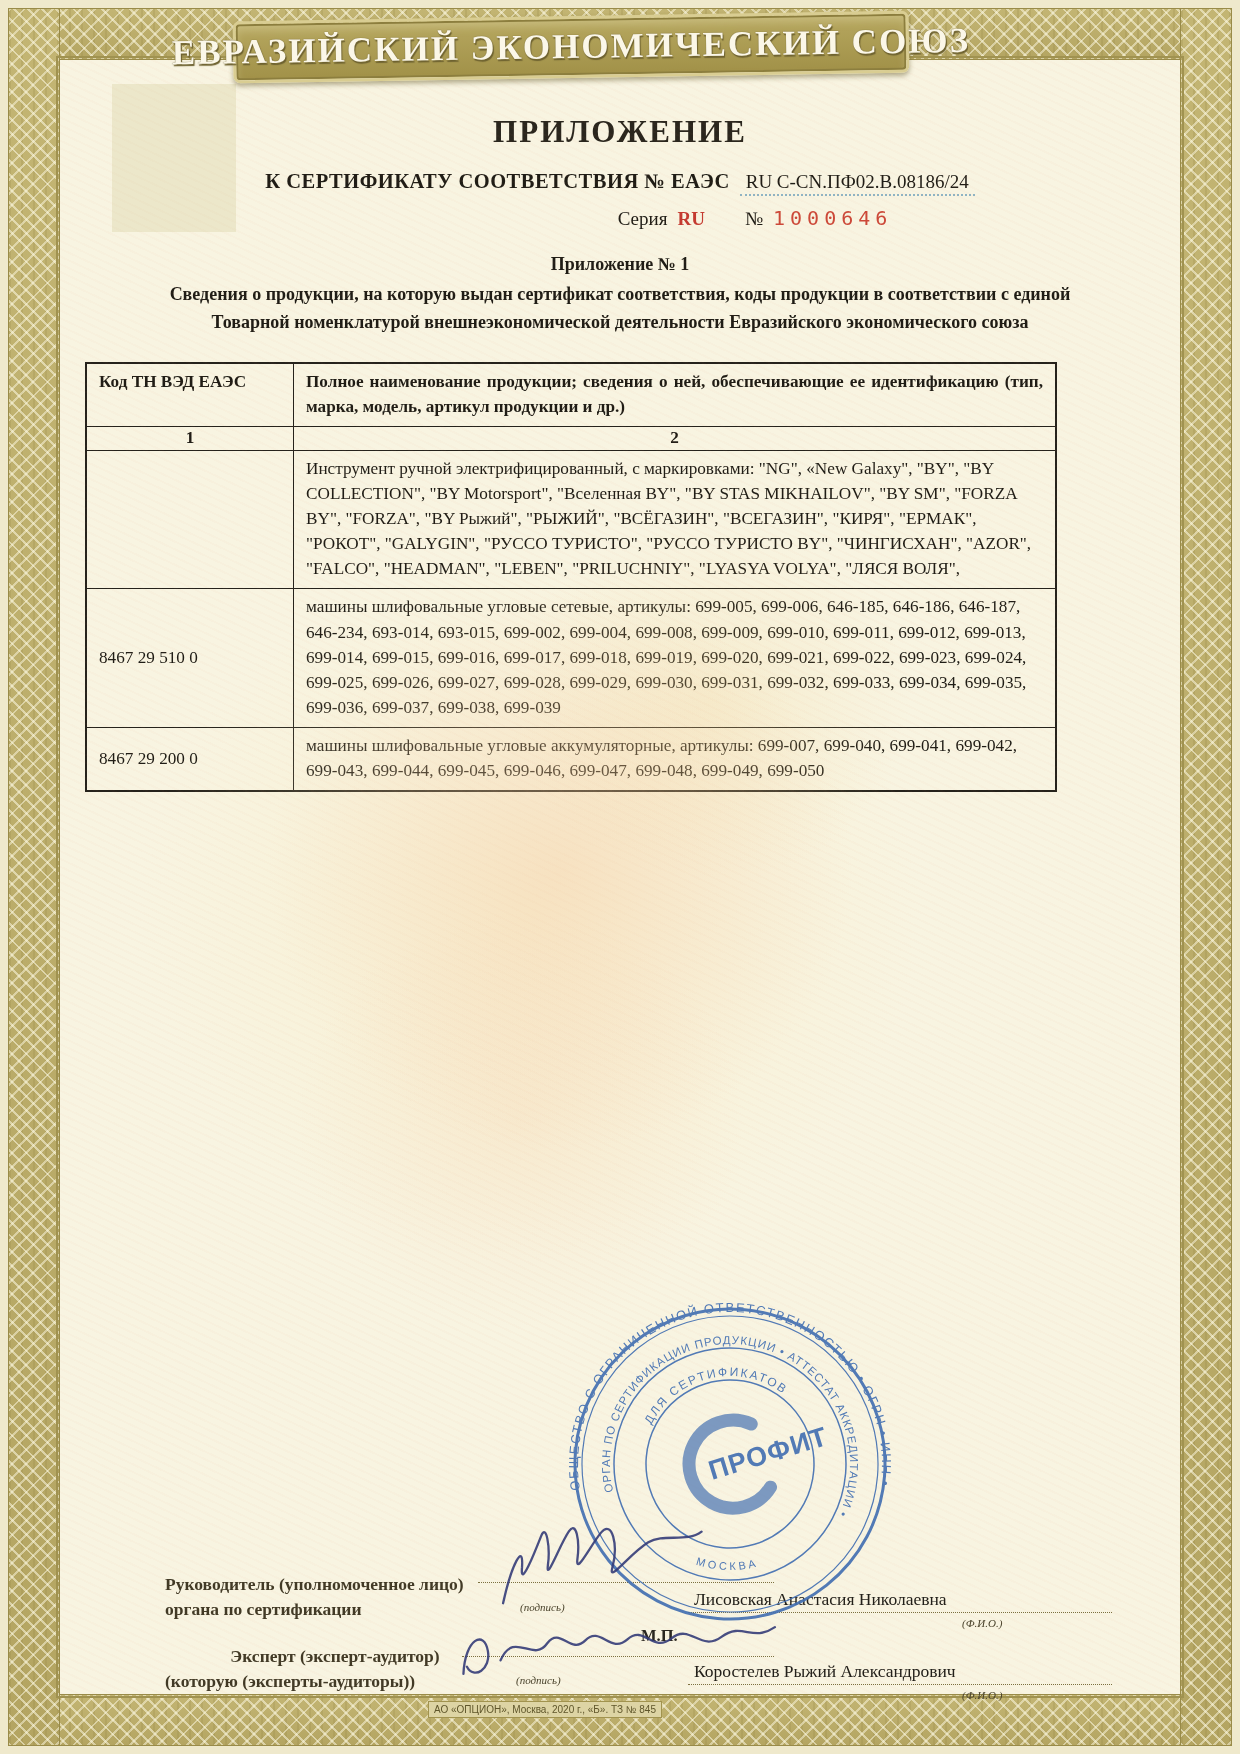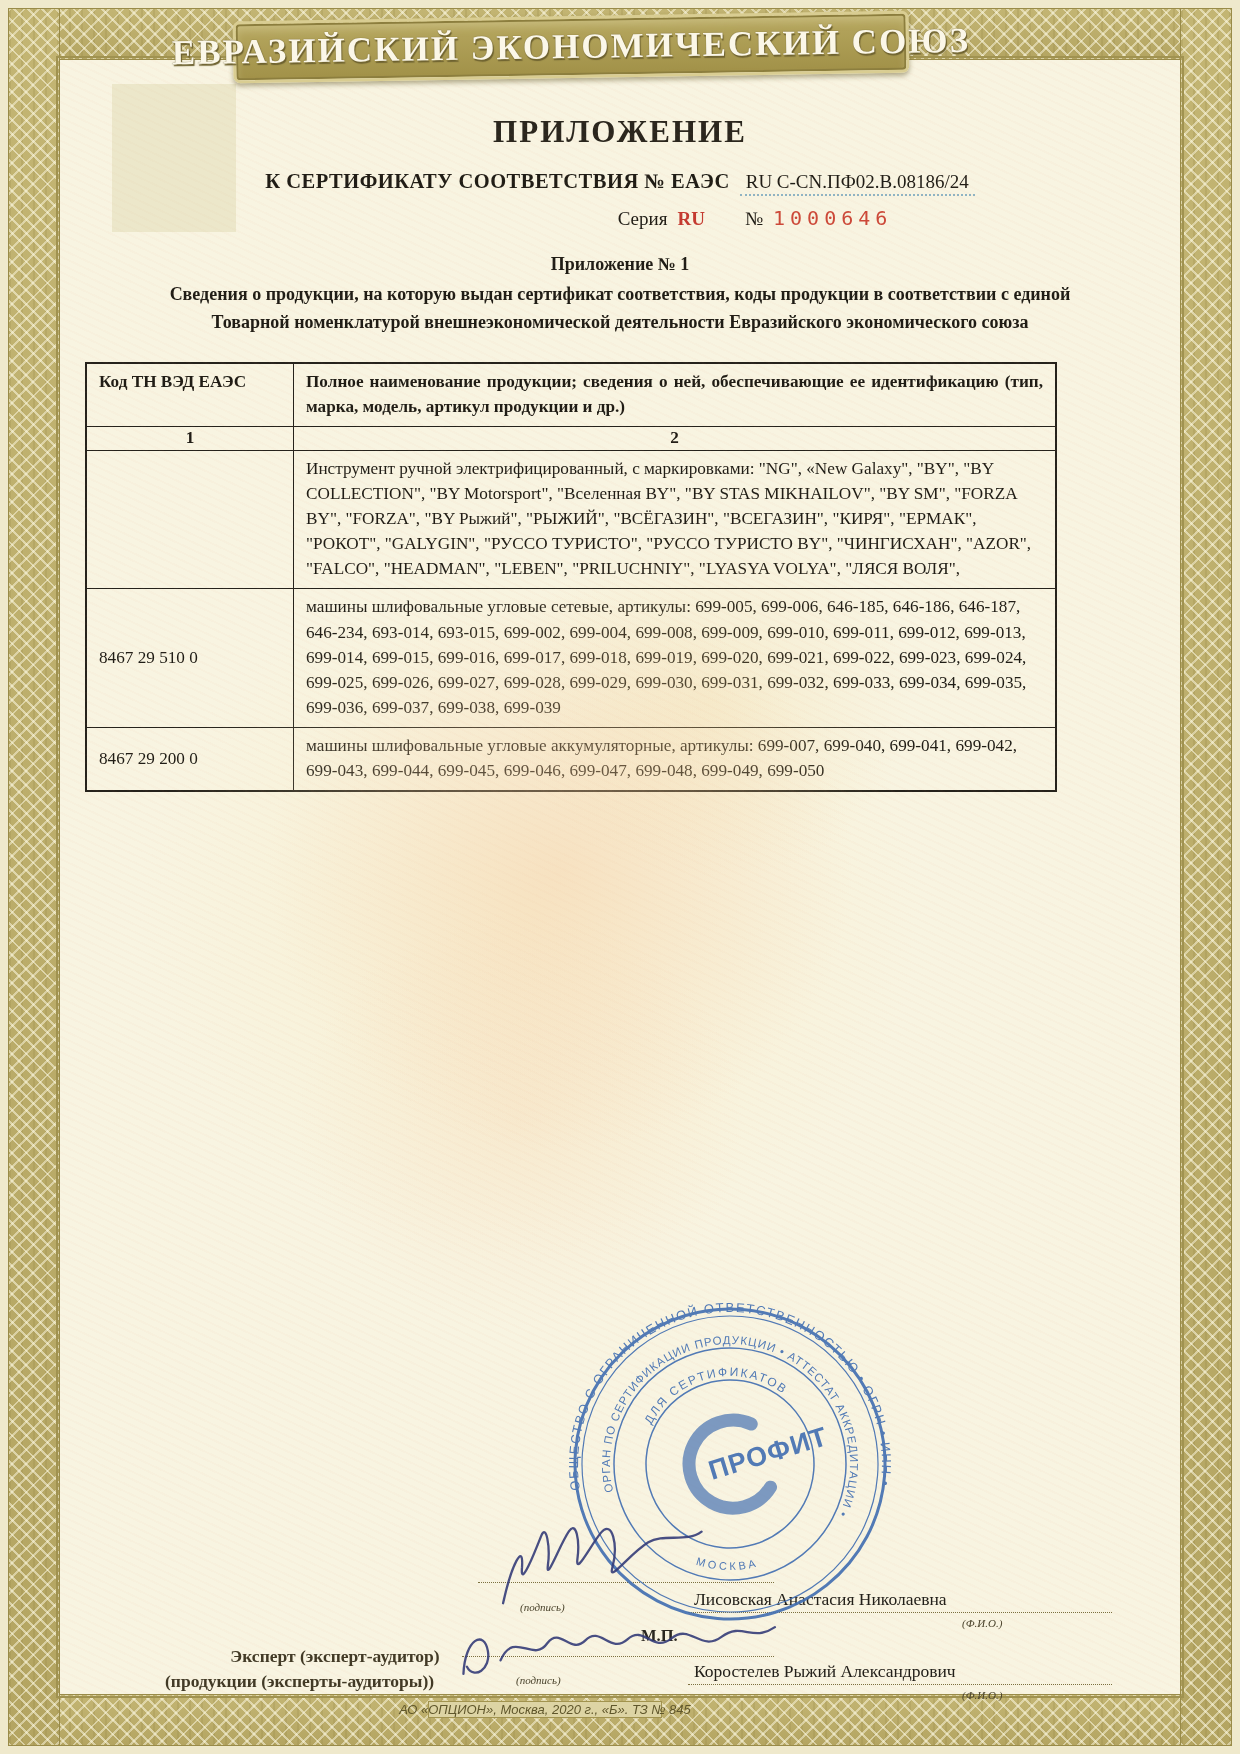--- a/index.html
+++ b/index.html
@@ -73,21 +73,21 @@
   
   .abs{position:absolute;}
   .sig-label{font-size:17.5px;font-weight:600;color:#423a26;line-height:1.42;}
   .sig-rule{border-bottom:1.5px dotted #7d7140;}
   .cap{font-size:11px;color:#4a432c;font-style:italic;}
   .fio-name{font-size:17.5px;color:#23201a;white-space:nowrap;}
   .mp{font-size:16.5px;font-weight:bold;color:#2a2720;}
 
   .footer-imprint{position:absolute;left:428px;top:1701px;width:232px;height:15px;z-index:6;
      background:#ddd4a4;border:1px solid #a1934f;display:flex;align-items:center;justify-content:center;}
-  .footer-imprint span{font-family:"Liberation Sans", sans-serif;font-size:13px;color:#5f562b;white-space:nowrap;font-style:italic;}
+  .footer-imprint span{font-family:"Liberation Sans", sans-serif;font-size:10px;color:#5f562b;white-space:nowrap;}
 
   .stamp-wrap{position:absolute;left:548px;top:1282px;width:364px;height:364px;z-index:3;
      transform:rotate(-17deg);opacity:.92;}
   .sig-svg{position:absolute;z-index:4;}
 </style>
 </head>
 <body>
 
 <div id="page">
 
@@ -141,23 +141,24 @@
         <td class="desc-col">машины шлифовальные угловые сетевые, артикулы: 699-005, 699-006, 646-185, 646-186, 646-187, 646-234, 693-014, 693-015, 699-002, 699-004, 699-008, 699-009, 699-010, 699-011, 699-012, 699-013, 699-014, 699-015, 699-016, 699-017, 699-018, 699-019, 699-020, 699-021, 699-022, 699-023, 699-024, 699-025, 699-026, 699-027, 699-028, 699-029, 699-030, 699-031, 699-032, 699-033, 699-034, 699-035, 699-036, 699-037, 699-038, 699-039</td>
       </tr>
       <tr>
         <td class="code-col">8467 29 200 0</td>
         <td class="desc-col">машины шлифовальные угловые аккумуляторные, артикулы: 699-007, 699-040, 699-041, 699-042, 699-043, 699-044, 699-045, 699-046, 699-047, 699-048, 699-049, 699-050</td>
       </tr>
     </tbody>
       </table>
   </div>
 
+  <div class="abs sig-label" style="left:165px;top:1572px;width:310px;">Руководитель (уполномоченное лицо) органа по сертификации</div>
 
   <div class="abs sig-label" style="left:165px;top:1644px;width:340px;text-align:center;">Эксперт (эксперт-аудитор)</div>
-  <div class="abs sig-label" style="left:165px;top:1669px;width:340px;">(продукции (эксперты-аудиторы))</div>
+  <div class="abs sig-label" style="left:165px;top:1669px;width:340px;">(которую (эксперты-аудиторы))</div>
 
   <div class="abs sig-rule" style="left:478px;top:1582px;width:296px;"></div>
   <div class="abs cap" style="left:520px;top:1601px;">(подпись)</div>
 
   <div class="abs sig-rule" style="left:462px;top:1656px;width:312px;"></div>
   <div class="abs cap" style="left:516px;top:1674px;">(подпись)</div>
 
   <div class="abs fio-name" style="left:694px;top:1589px;">Лисовская Анастасия Николаевна</div>
   <div class="abs sig-rule" style="left:688px;top:1612px;width:424px;"></div>
   <div class="abs cap" style="left:962px;top:1617px;">(Ф.И.О.)</div>

